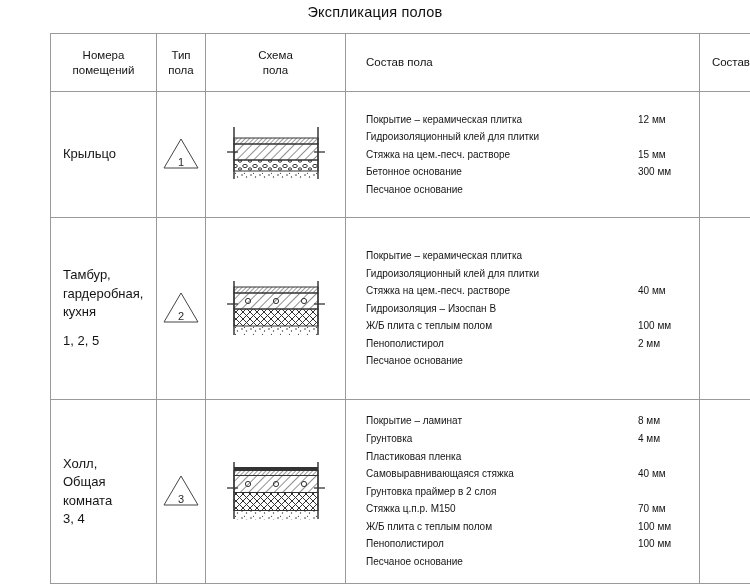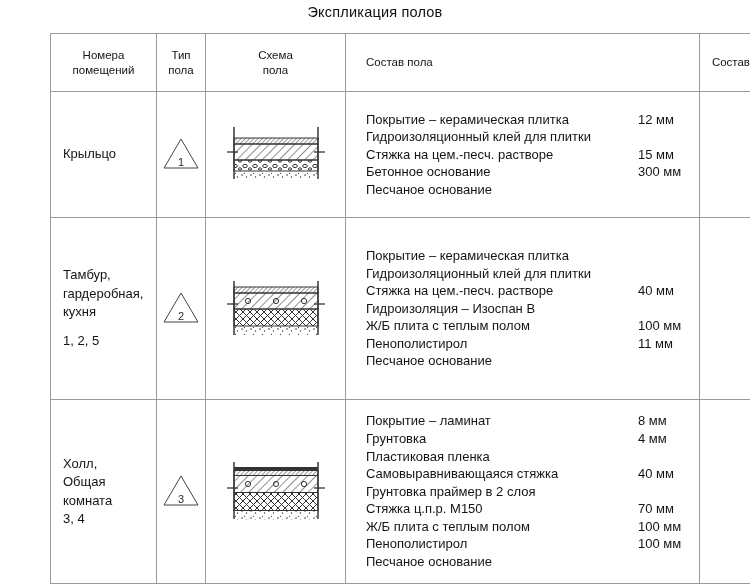--- a/index.html
+++ b/index.html
@@ -84,21 +84,21 @@
   .scheme{display:inline-block;vertical-align:middle;}
 
   .comp{
     padding:0 0 0 20px;
     text-align:left;
   }
   .comp .line{
     position:relative;
     line-height:17.6px;
     height:17.6px;
-    font-size:13px;
+    font-size:10px;
     white-space:nowrap;
   }
   .comp .line .val{
     position:absolute;
     left:272px;top:0;
     white-space:nowrap;
   }
   .area{text-align:right;font-size:11.5px;}
 </style>
 </head>
@@ -298,21 +298,21 @@
             <div class="line">
               <span>Гидроизоляция – Изоспан В</span>
               <span class="val"></span>
             </div>
             <div class="line">
               <span>Ж/Б плита с теплым полом</span>
               <span class="val">100 мм</span>
             </div>
             <div class="line">
               <span>Пенополистирол</span>
-              <span class="val">11 мм</span>
+              <span class="val">2 мм</span>
             </div>
             <div class="line">
               <span>Песчаное основание</span>
               <span class="val"></span>
             </div>
           </div>
         </td>
         <td class="area">
           <span>17,1</span>
         </td>

